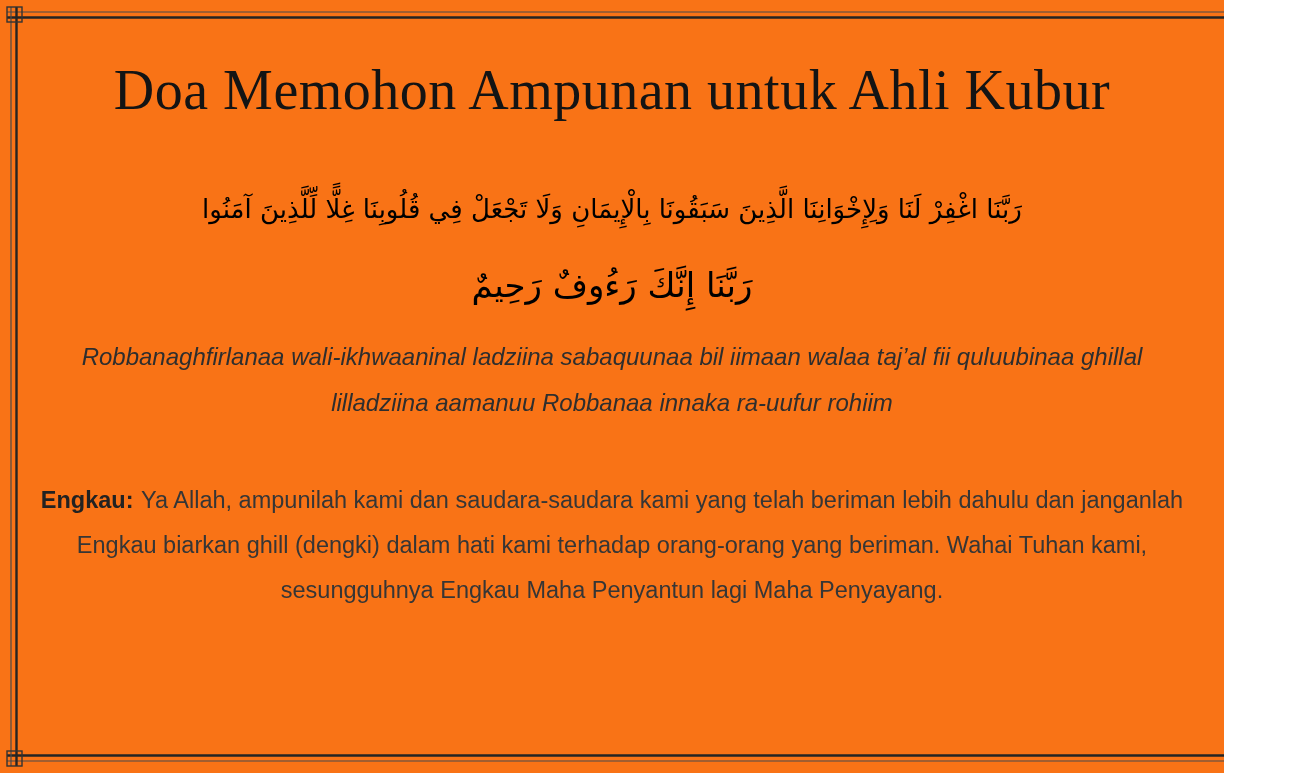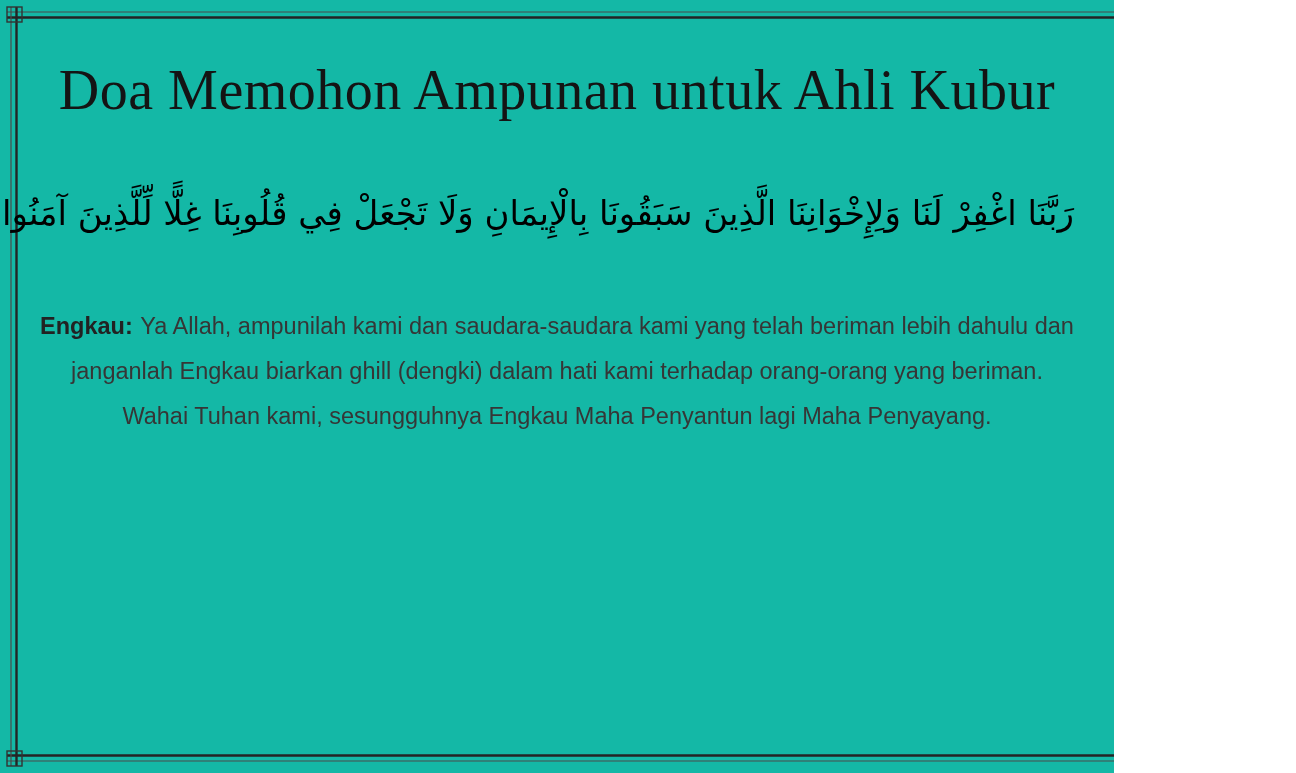--- a/index.html
+++ b/index.html
@@ -1,20 +1,20 @@
 <!DOCTYPE html>
 <html lang="id"><head>
 <meta charset="utf-8">
 <style>
   html, body { margin: 0; padding: 0; background: #ffffff; }
   .page {
     position: relative;
-    width: 1114px;
+    width: 1224px;
     height: 773px;
-    background: #14b8a6;
+    background: #f97316;
     overflow: hidden;
     font-family: "Liberation Sans", sans-serif;
   }
   .frame-svg {
     position: absolute;
     top: 0; left: 0;
     width: 1296px; height: 773px;
     pointer-events: none;
   }
   .content {
@@ -34,21 +34,21 @@
     color: #141414;
     line-height: 1.1;
   }
   .arabic-block {
     margin-top: 52px;
     direction: rtl;
     color: #000000;
     font-family: "DejaVu Sans", sans-serif;
   }
   .arabic-line-1 {
-    font-size: 34px;
+    font-size: 26px;
     line-height: 1.0;
     white-space: nowrap;
     margin: 0 auto;
     padding: 22px 0;
     text-align: center;
   }
   .arabic-line-2 {
     font-size: 34px;
     line-height: 1.0;
     white-space: nowrap;
@@ -103,19 +103,21 @@
     <rect x="7" y="751" width="15" height="15" fill="none" stroke="#333333" stroke-width="1.4"></rect>
     <rect x="1274" y="751" width="15" height="15" fill="none" stroke="#333333" stroke-width="1.4"></rect>
   </svg>
 
   <div class="content">
 
     <h1 class="title">Doa Memohon Ampunan untuk Ahli Kubur</h1>
 
     <div class="arabic-block" dir="rtl" lang="ar">
       <div class="arabic-line-1">رَبَّنَا اغْفِرْ لَنَا وَلِإِخْوَانِنَا الَّذِينَ سَبَقُونَا بِالْإِيمَانِ وَلَا تَجْعَلْ فِي قُلُوبِنَا غِلًّا لِّلَّذِينَ آمَنُوا</div>
+      <div class="arabic-line-2">رَبَّنَا إِنَّكَ رَءُوفٌ رَحِيمٌ</div>
     </div>
 
+    <p class="transliteration">Robbanaghfirlanaa wali-ikhwaaninal ladziina sabaquunaa bil iimaan walaa taj’al fii quluubinaa ghillal lilladziina aamanuu Robbanaa innaka ra-uufur rohiim</p>
 
     <p class="translation"><strong>Engkau:</strong><span>Ya Allah, ampunilah kami dan saudara-saudara kami yang telah beriman lebih dahulu dan janganlah Engkau biarkan ghill (dengki) dalam hati kami terhadap orang-orang yang beriman. Wahai Tuhan kami, sesungguhnya Engkau Maha Penyantun lagi Maha Penyayang.</span></p>
 
   </div>
 </div>
 
 </body></html>

